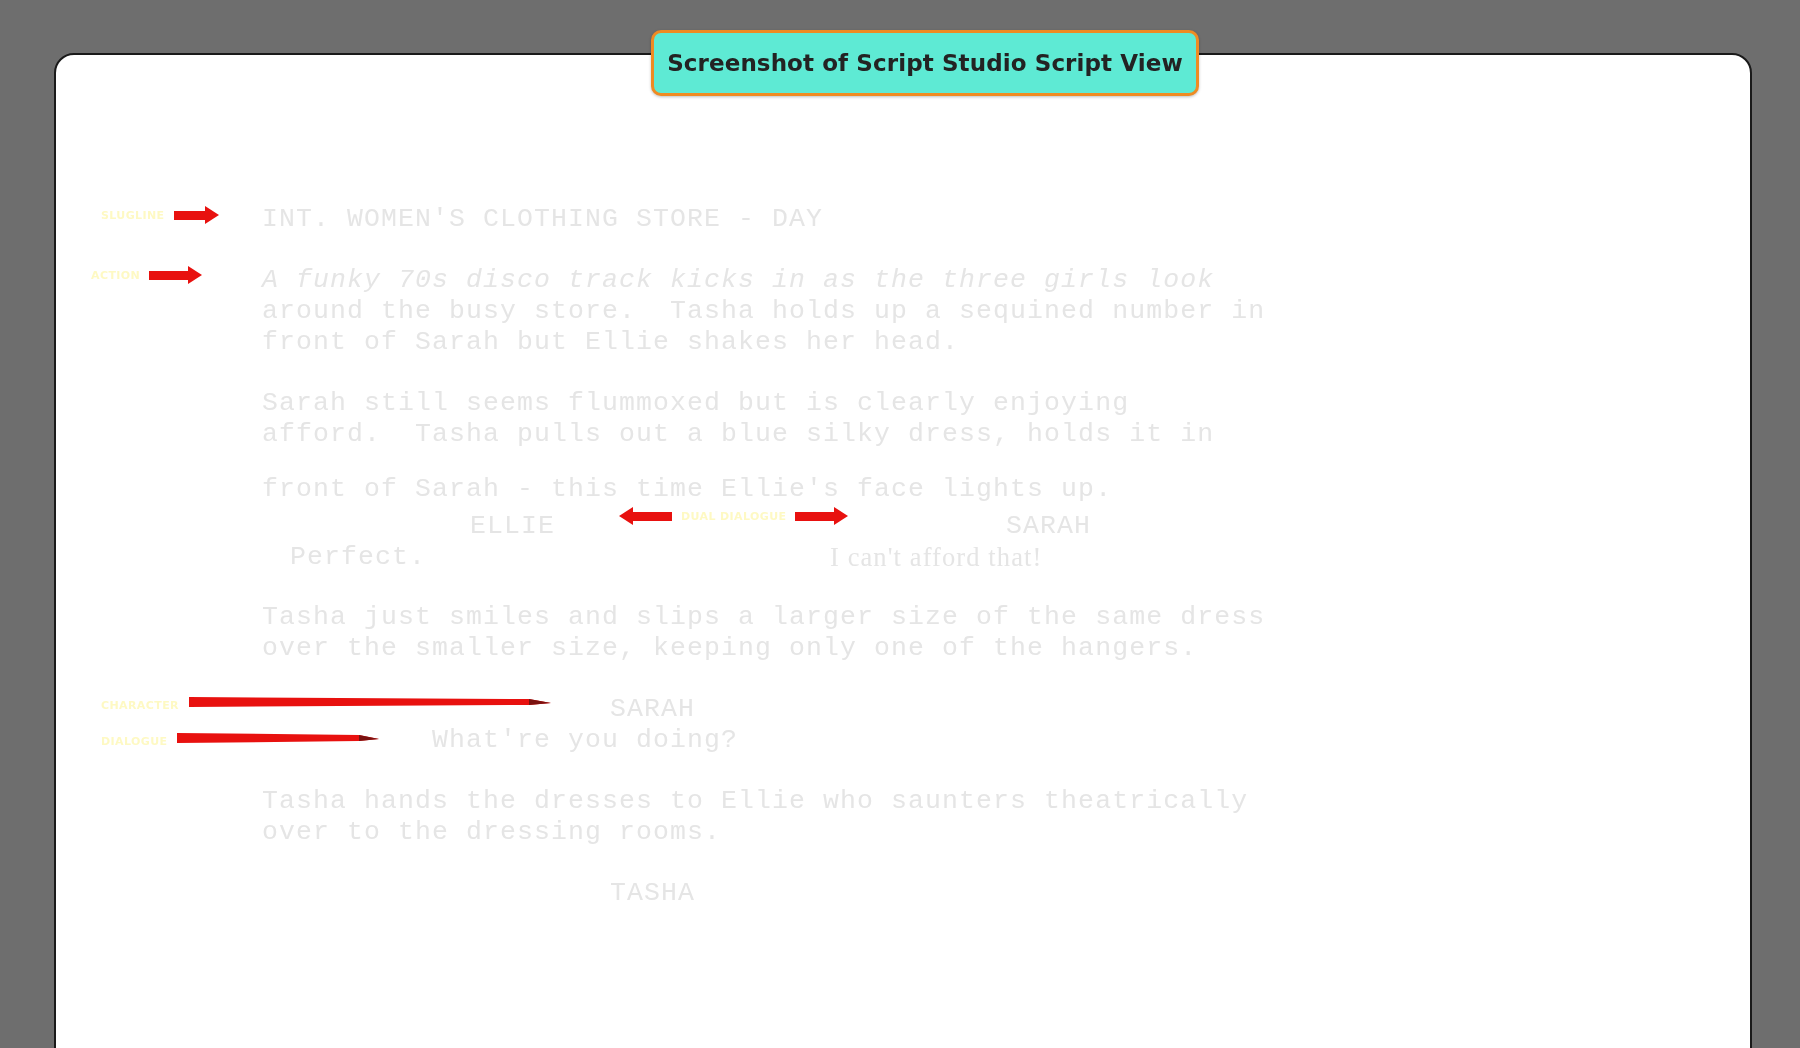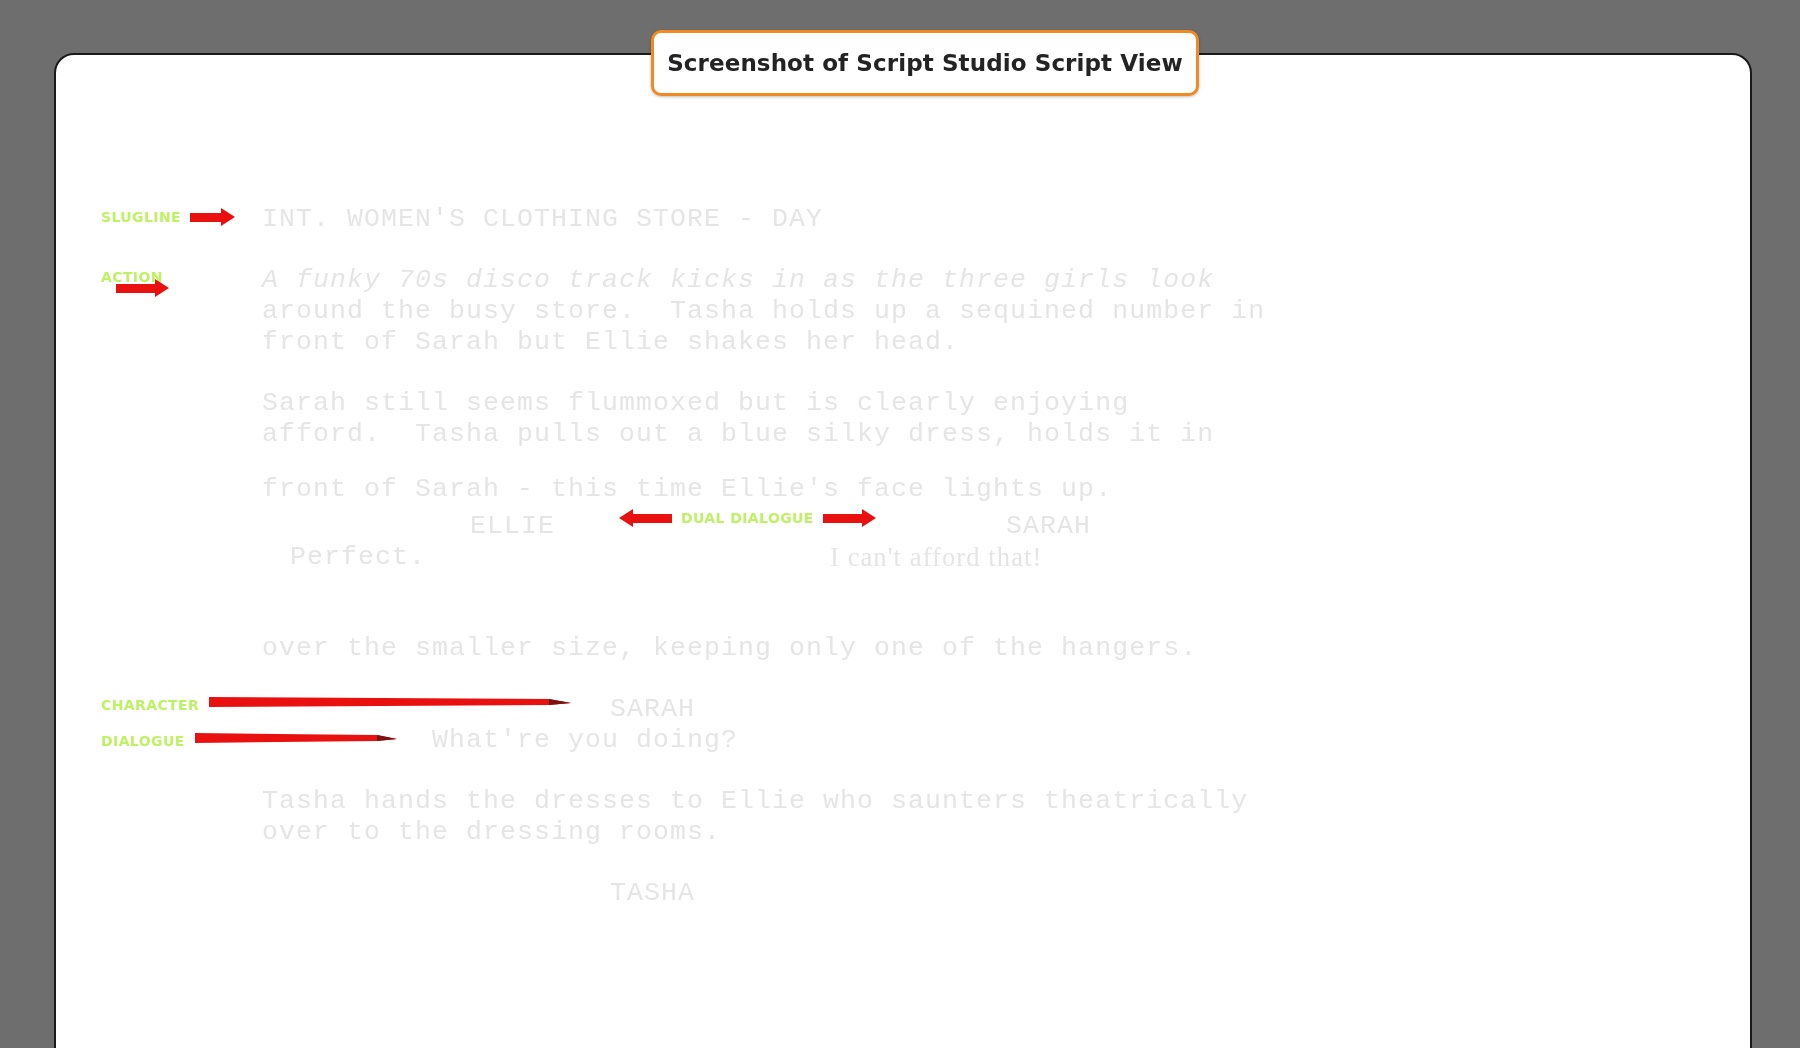--- a/index.html
+++ b/index.html
@@ -29,21 +29,21 @@
     overflow: hidden;
   }
 
   
   #title-badge {
     position: absolute;
     left: 651px;
     top: 30px;
     width: 548px;
     height: 66px;
-    background: #ffffff;
+    background: #5eead4;
     border: 3px solid #ef8b22;
     border-radius: 10px;
     box-sizing: border-box;
     display: flex;
     align-items: center;
     justify-content: center;
     z-index: 40;
     box-shadow: 0 1px 3px rgba(0,0,0,0.25);
   }
   #title-badge .badge-text {
@@ -77,23 +77,23 @@
 
   
   .anno {
     position: absolute;
     display: flex;
     align-items: center;
     z-index: 30;
   }
   .anno-label {
     font-family: "DejaVu Sans", sans-serif;
-    font-size: 14px;
+    font-size: 11px;
     font-weight: bold;
-    color: #bef264;
+    color: #fef9c3;
     letter-spacing: 0.4px;
     white-space: nowrap;
     line-height: 1;
   }
 
   
   .arrow-r {
     display: block;
     height: 9px;
     background: #e8110f;
@@ -130,21 +130,21 @@
     border-right: 14px solid #e8110f;
   }
 
   
   .arrow-taper {
     display: block;
     margin-left: 10px;
   }
 
   #anno-slugline { left: 101px; top: 210px; }
-  #anno-action   { left: 101px; top: 270px; flex-direction: column; }
+  #anno-action   { left: 91px; top: 270px; }
   #anno-character{ left: 101px; top: 694px; }
   #anno-dialogue { left: 101px; top: 730px; }
   #anno-dual     { left: 632px; top: 511px; }
 
   #anno-dual .arrow-r { width: 40px; }
   #anno-dual .arrow-l { width: 40px; }
   #anno-slugline .arrow-r { width: 32px; }
   #anno-action .arrow-r { width: 40px; }
 </style>
 </head>
@@ -162,20 +162,21 @@
 
   <div class="script-line" style="left:262px; top:388px;">Sarah still seems flummoxed but is clearly enjoying</div>
   <div class="script-line" style="left:262px; top:419px;">afford.  Tasha pulls out a blue silky dress, holds it in</div>
   <div class="script-line" style="left:262px; top:450px;margin-top:24px;">front of Sarah - this time Ellie's face lights up.</div>
 
   <div class="script-line" style="left:470px; top:511px;">ELLIE</div>
   <div class="script-line" style="left:290px; top:542px;">Perfect.</div>
   <div class="script-line" style="left:1006px; top:511px;">SARAH</div>
   <div class="script-line" style="left:830px; top:542px;font-family:Liberation Serif, serif;">I can't afford that!</div>
 
+  <div class="script-line" style="left:262px; top:602px;">Tasha just smiles and slips a larger size of the same dress</div>
   <div class="script-line" style="left:262px; top:633px;">over the smaller size, keeping only one of the hangers.</div>
 
   <div class="script-line" style="left:610px; top:694px;">SARAH</div>
   <div class="script-line" style="left:432px; top:725px;">What're you doing?</div>
 
   <div class="script-line" style="left:262px; top:786px;">Tasha hands the dresses to Ellie who saunters theatrically</div>
   <div class="script-line" style="left:262px; top:817px;">over to the dressing rooms.</div>
 
   <div class="script-line" style="left:610px; top:878px;">TASHA</div>
 </div>

